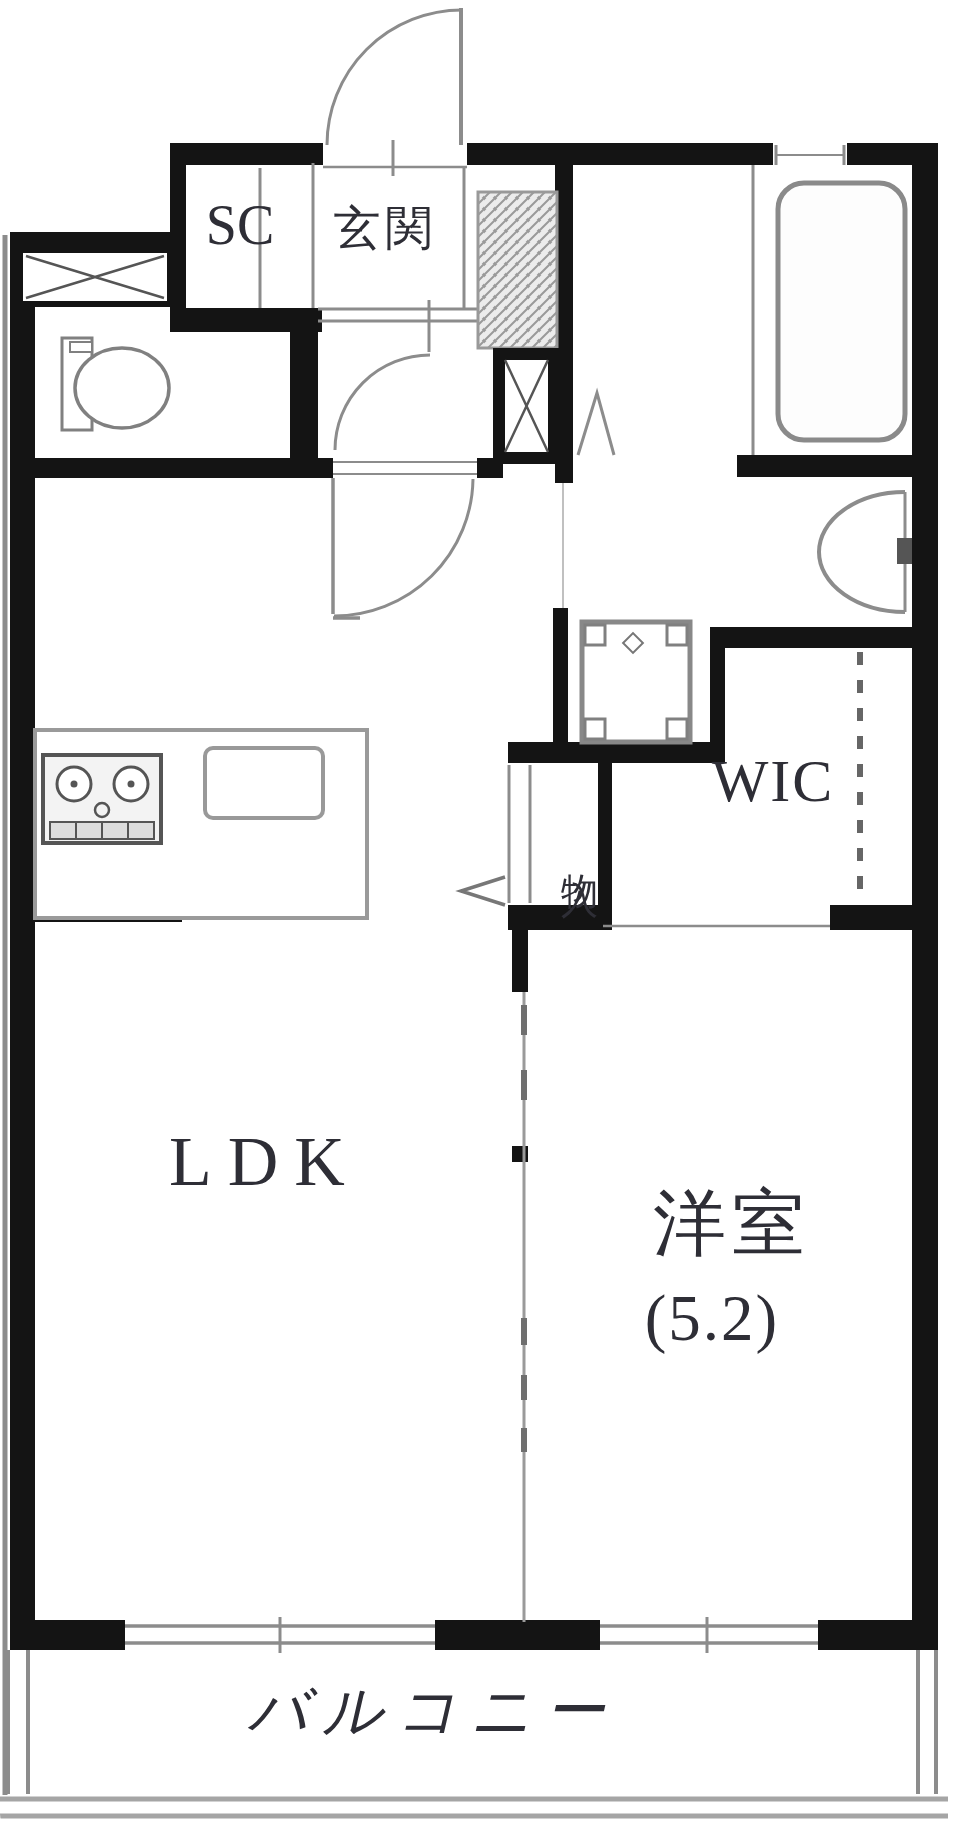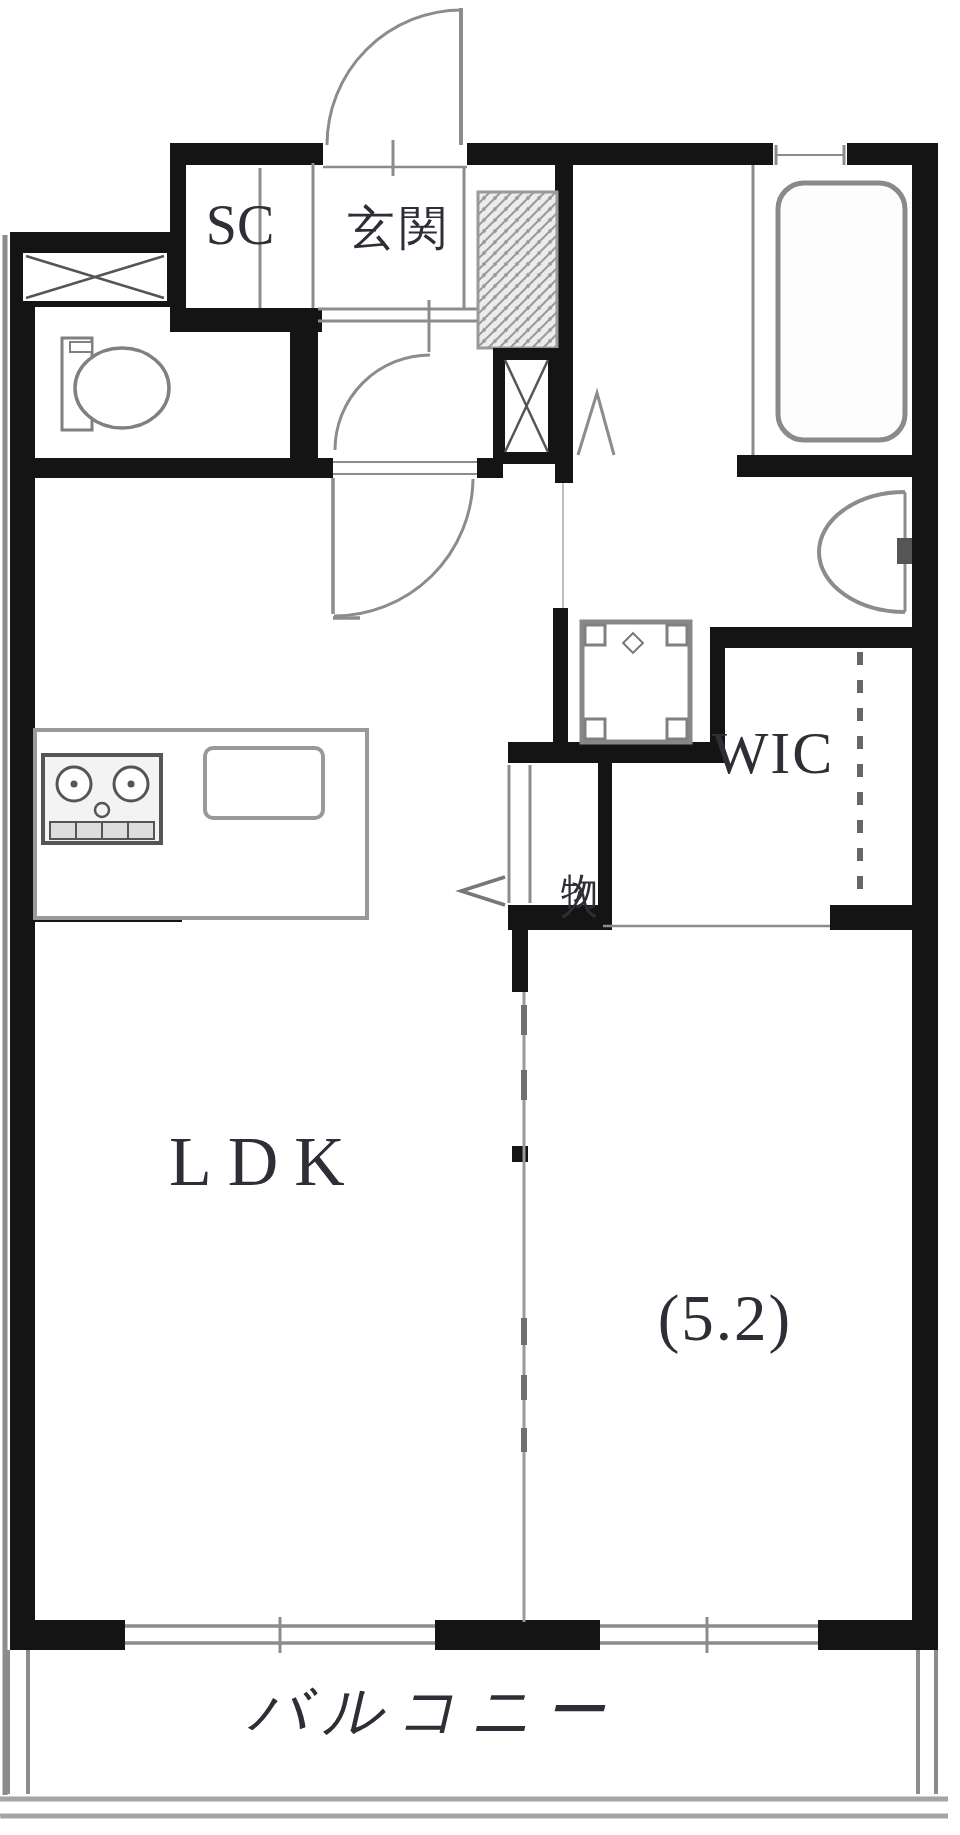--- a/index.html
+++ b/index.html
@@ -8,28 +8,28 @@
   html,body{margin:0;padding:0;background:var(--bg);}
   #plan{position:relative;width:960px;height:1835px;background:var(--bg);overflow:hidden;
         font-family:"Liberation Serif","DejaVu Serif",serif;border-radius:21px;}
   #plan svg{position:absolute;left:0;top:0;}
   .wall{fill:var(--wall);stroke:none;}
   .gl{stroke:var(--line);fill:none;}
   .fx{stroke:#808080;fill:#ffffff;}
   .lbl{position:absolute;color:var(--text);text-align:center;line-height:1.05;
        white-space:nowrap;}
   .lbl-sc{left:188px;top:196px;width:104px;font-size:56px;}
-  .lbl-genkan{left:314px;top:204px;width:171px;font-size:47px;letter-spacing:5px;}
-  .lbl-wic{left:686px;top:722px;width:174px;font-size:60px;letter-spacing:2px;}
+  .lbl-genkan{left:300px;top:204px;width:171px;font-size:47px;letter-spacing:5px;}
+  .lbl-wic{left:686px;top:750px;width:174px;font-size:60px;letter-spacing:2px;}
   .lbl-storage{left:544px;top:786px;width:54px;height:130px;font-size:37px;
        writing-mode:vertical-rl;text-orientation:upright;letter-spacing:6px;}
   .lbl-ldk{left:128px;top:1125px;width:274px;font-size:70px;letter-spacing:16px;}
   .lbl-ldk-size{left:114px;top:1278px;width:300px;font-size:69px;letter-spacing:4px;}
   .lbl-bed{left:623px;top:1186px;width:218px;font-size:73px;letter-spacing:6px;}
-  .lbl-bed-size{left:621px;top:1284px;width:208px;font-size:65px;letter-spacing:2px;}
+  .lbl-bed-size{left:608px;top:1284px;width:208px;font-size:65px;letter-spacing:2px;}
   .lbl-balcony{left:182px;top:1680px;width:510px;font-size:60px;letter-spacing:13px;
        transform:skewX(-13deg);}
 </style>
 </head>
 <body>
 
 <div id="plan">
 
   <svg width="960" height="1835" viewBox="0 0 960 1835">
     <defs>
@@ -155,15 +155,16 @@
     <line class="gl" x1="936" y1="1650" x2="936" y2="1794" stroke-width="4"></line>
     <line x1="0" y1="1799" x2="948" y2="1799" stroke="#a5a5a5" stroke-width="5"></line>
     <line x1="0" y1="1816" x2="948" y2="1816" stroke="#a5a5a5" stroke-width="5"></line>
   </svg>
 
   <div class="lbl lbl-sc">SC</div>
   <div class="lbl lbl-genkan">玄関</div>
   <div class="lbl lbl-wic">WIC</div>
   <div class="lbl lbl-storage">物入</div>
   <div class="lbl lbl-ldk">LDK</div>
+  <div class="lbl lbl-bed">洋室</div>
   <div class="lbl lbl-bed-size">(5.2)</div>
   <div class="lbl lbl-balcony">バルコニー</div>
 </div>
 
 </body></html>

